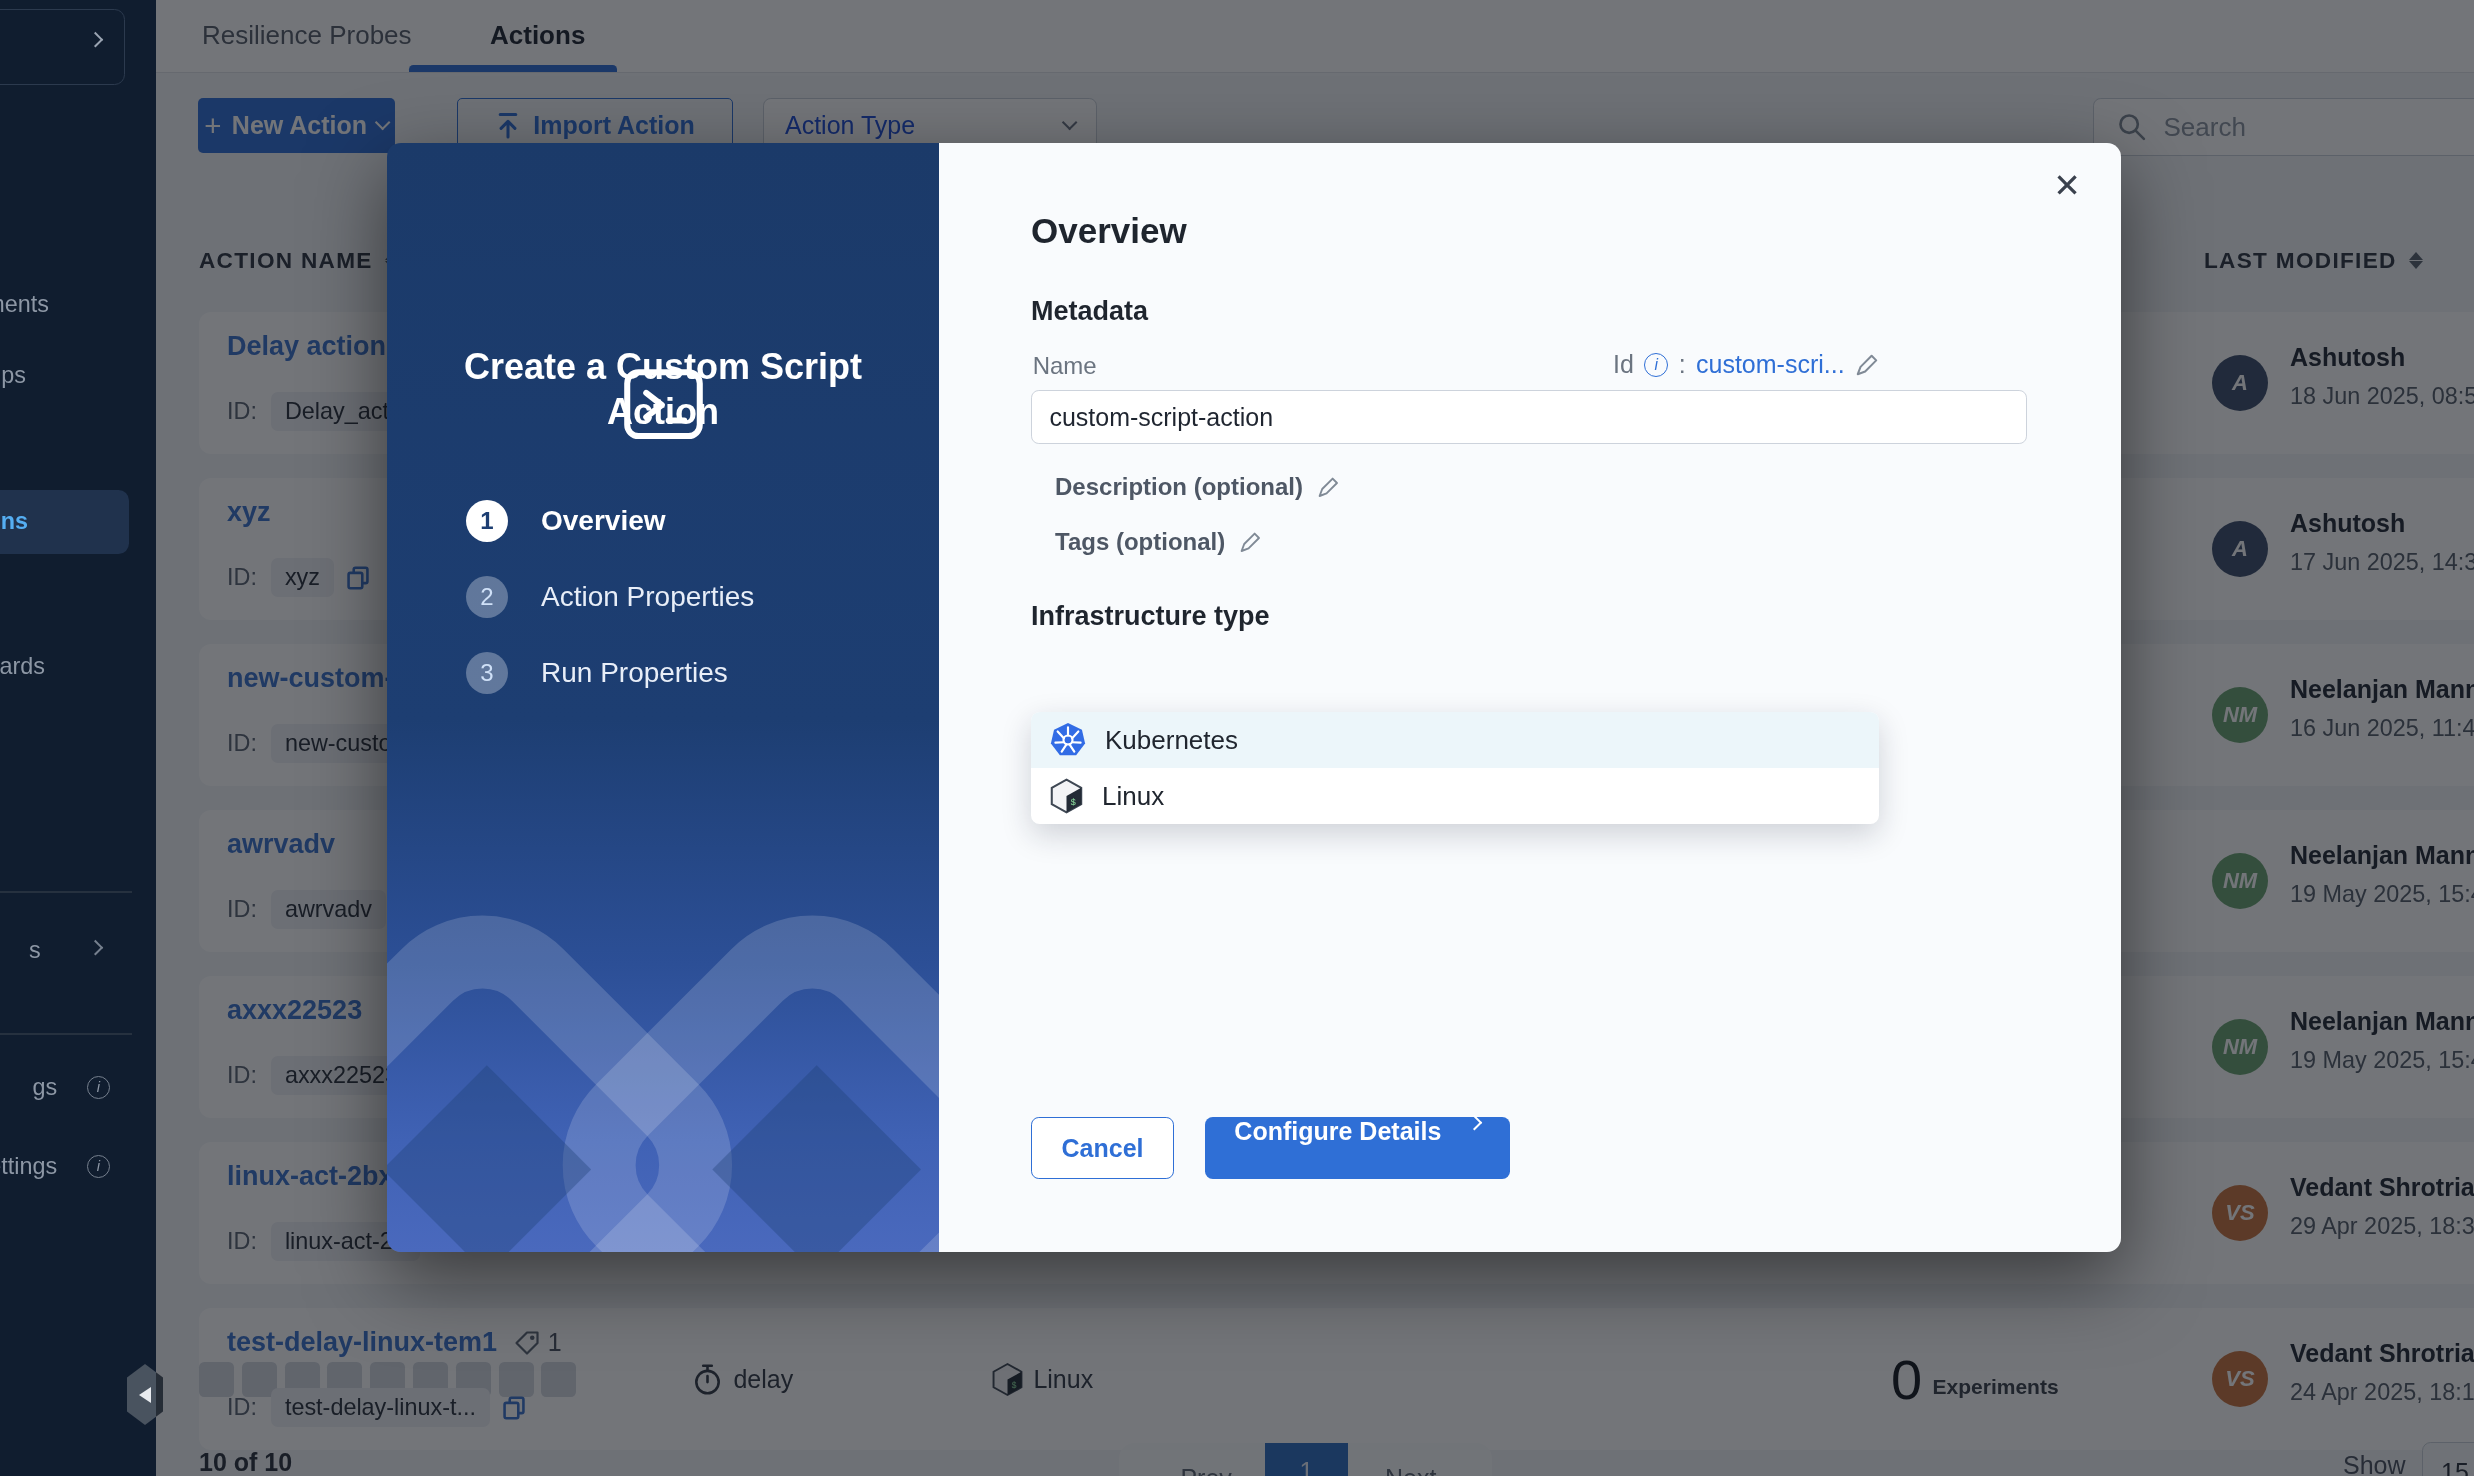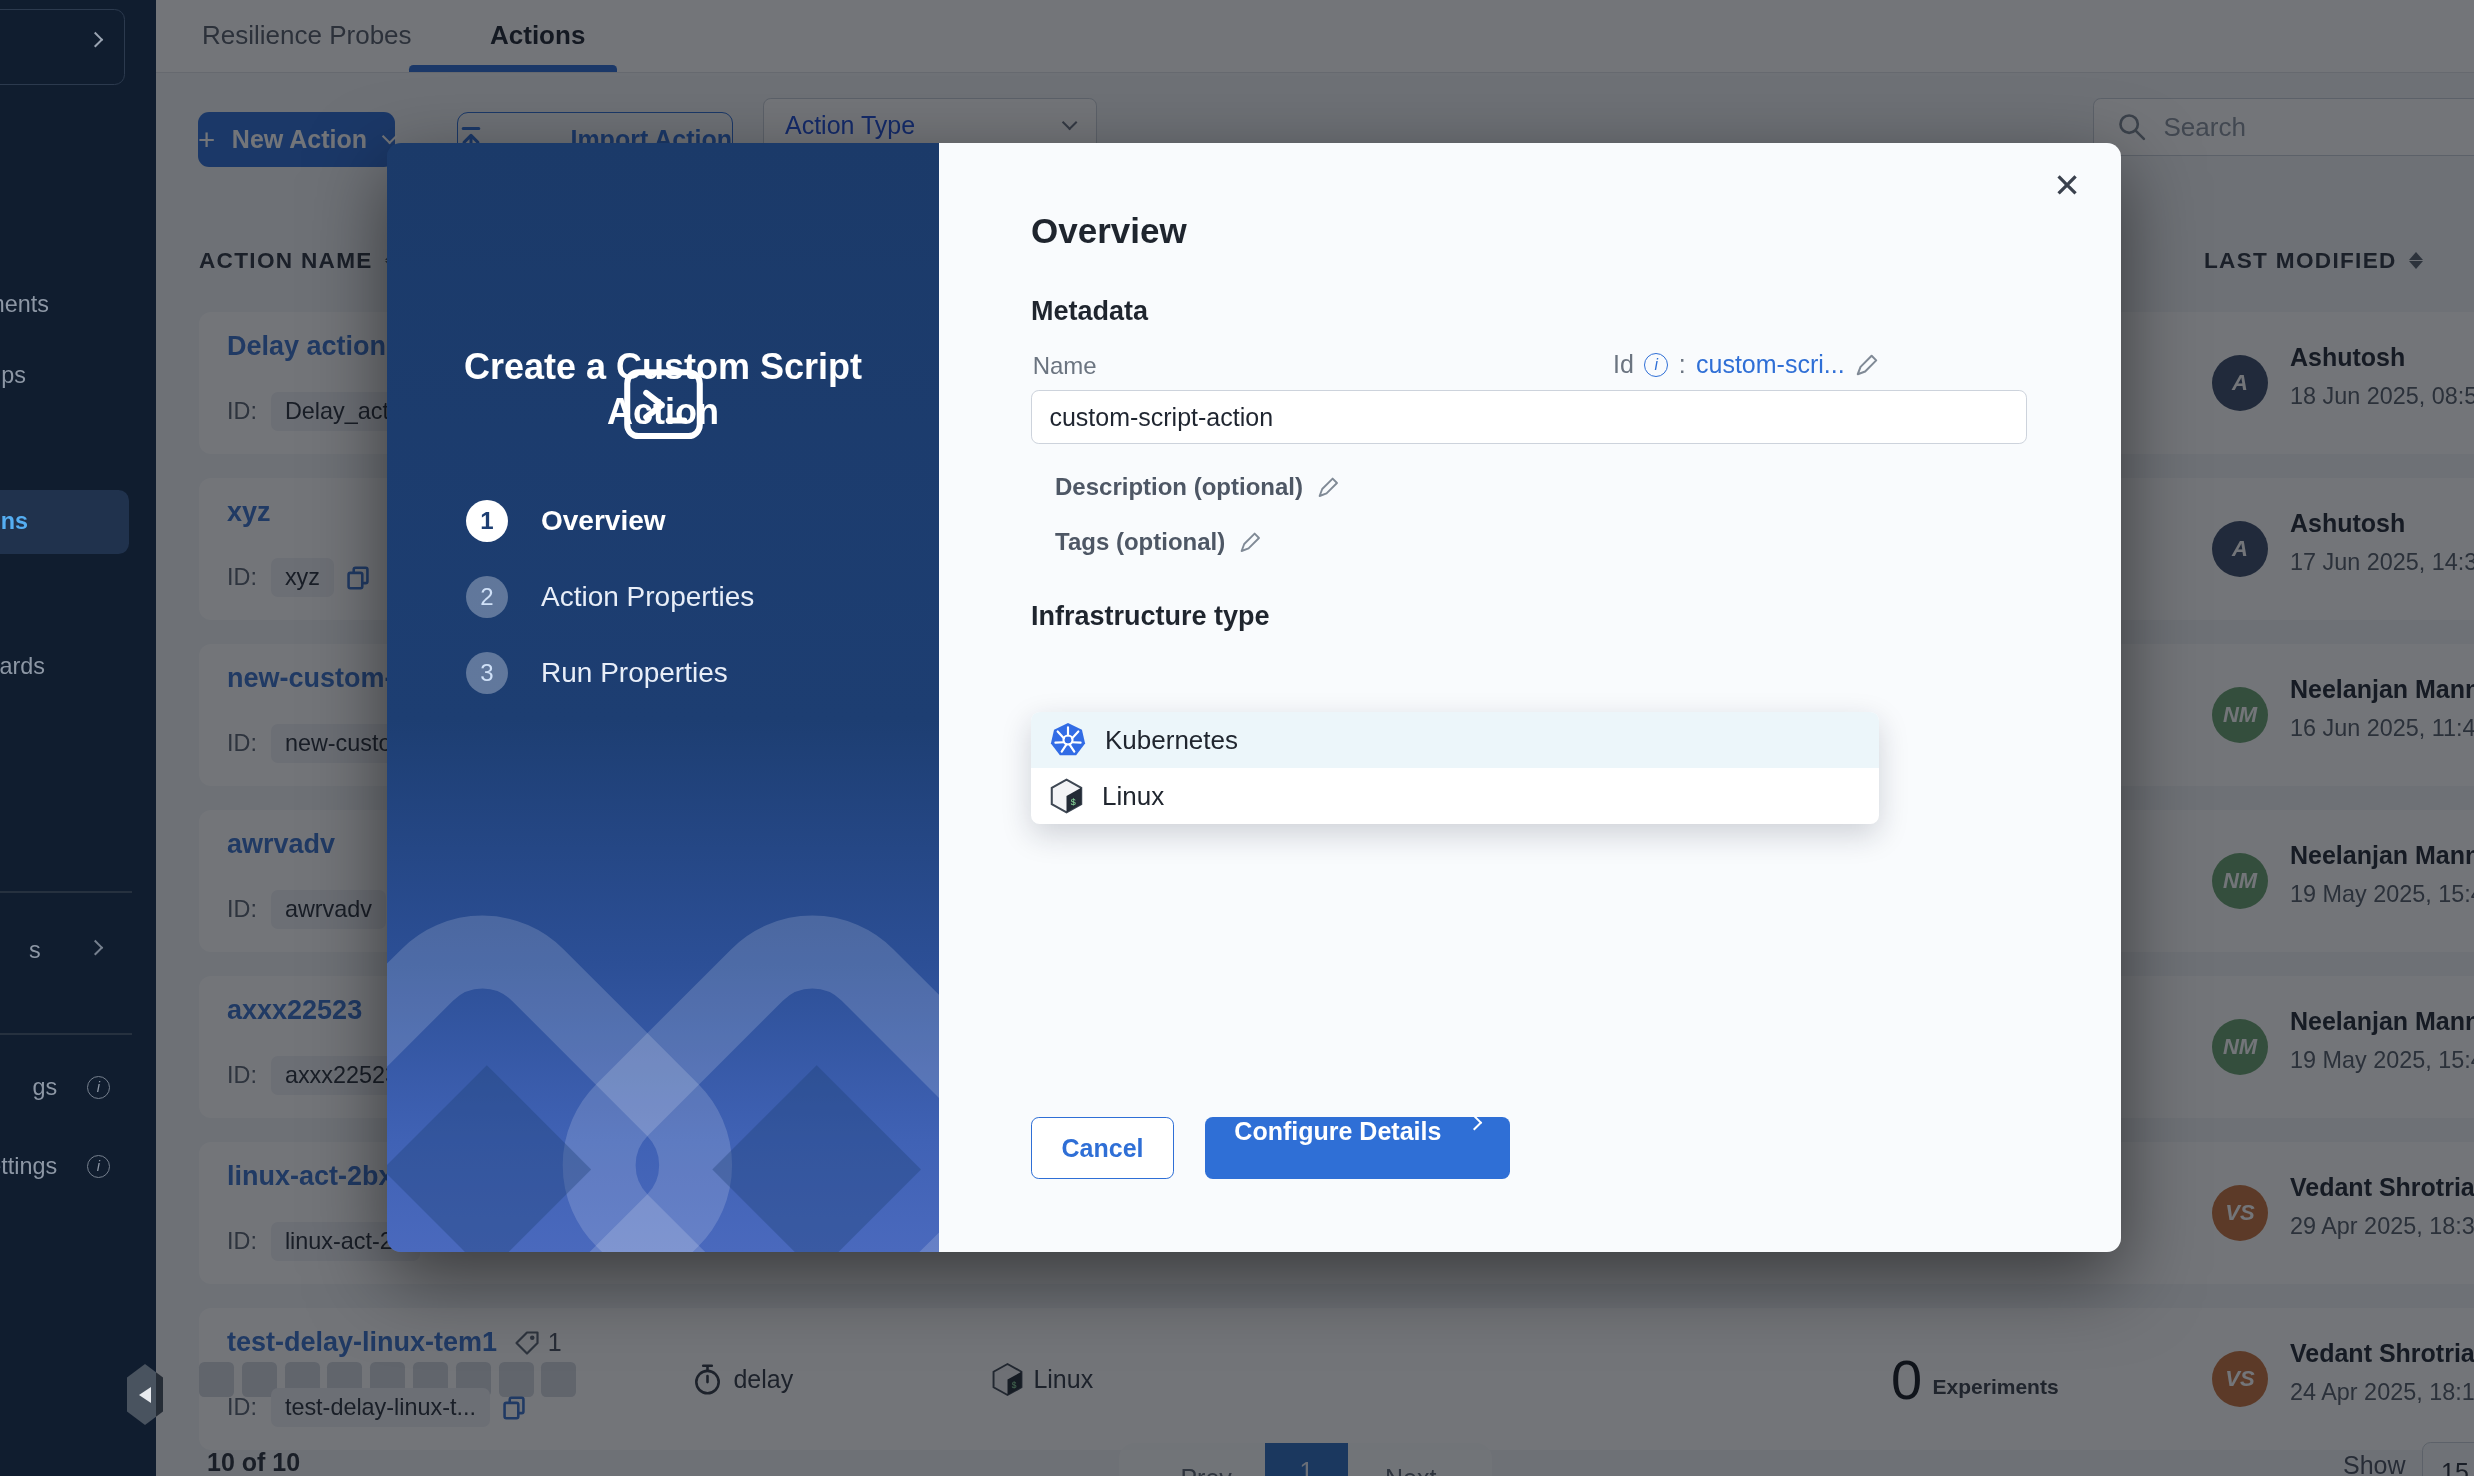--- a/index.html
+++ b/index.html
@@ -31,21 +31,21 @@
   .collapse-badge .tri{width:0;height:0;border:8.7px solid transparent;border-right:12px solid #e8ebef;margin-right:8.7px;}
 
   
   .topbar{position:absolute;left:156px;top:0;right:0;height:73px;background:#ffffff;border-bottom:1.7px solid #dfe3e8;}
   .tab{position:absolute;top:0;height:71px;display:flex;align-items:center;font-size:26px;}
   .tab-probes{left:46px;color:#565e6a;}
   .tab-actions{left:334px;color:#1d2430;font-weight:bold;}
   .tab-underline{position:absolute;left:253px;top:65px;width:208px;height:7px;background:#2f6fd6;border-radius:4.3px 4.3px 0 0;}
 
   .content{position:absolute;left:156px;top:73px;right:0;bottom:0;background:#f2f5f8;}
-  .btn{position:absolute;display:flex;align-items:center;justify-content:space-between;border-radius:11px;font-size:25px;font-weight:bold;margin-top:14px;}
+  .btn{position:absolute;display:flex;align-items:center;justify-content:center;border-radius:5px;font-size:25px;font-weight:bold;}
   .btn-new{left:42px;top:25px;width:197px;height:55px;background:#2f6fd6;color:#fff;gap:10.4px;}
   .plus{font-size:29.5px;font-weight:normal;line-height:0;}
   .chev{display:inline-block;width:11.3px;height:11.3px;border-right:2.6px solid #fff;border-bottom:2.6px solid #fff;transform:rotate(45deg);margin-top:-5.2px;}
   .btn-import{left:301px;top:25px;width:276px;height:55px;border:1.7px solid #2f6fd6;color:#2f6fd6;gap:12px;background:transparent;}
   .select-like{position:absolute;display:flex;align-items:center;background:#fff;border:1.7px solid #c8cfd8;border-radius:7.8px;font-size:25px;color:#1d4ed8;}
   .sel-actiontype{left:607px;top:25px;width:334px;height:55px;padding:0 21px;}
   .sel-actiontype .chev,.search-box .chev{border-color:#6a7380;}
   .sel-actiontype .spacer{flex:1;}
   .search-box{left:1937px;top:25px;width:524px;height:58px;padding:0 22.6px;gap:17.4px;color:#8a93a0;font-size:26px;}
 
@@ -73,21 +73,21 @@
   .cell-skel{left:1085px;top:0;height:142px;display:flex;align-items:center;gap:7.8px;}
   .cell-skel b{width:35px;height:35px;border-radius:5.2px;background:#d4d9e1;}
   .cell-exp{left:1692px;}
   .exp-num{font-size:56px;color:#14181f;}
   .exp-label{font-size:21px;font-weight:bold;color:#39404b;margin-top:15.6px;}
   .avatar{position:absolute;left:2013px;top:43px;width:56px;height:56px;border-radius:50%;
           display:flex;align-items:center;justify-content:center;color:#fff;font-size:22px;font-weight:bold;}
   .user-name{position:absolute;left:2091px;top:31px;font-size:25px;font-weight:bold;color:#222a35;}
   .user-date{position:absolute;left:2091px;top:71px;font-size:23.4px;color:#555e6a;}
 
-  .foot-count{position:absolute;left:51px;top:1375px;font-size:25px;font-weight:bold;color:#2a313c;}
+  .foot-count{position:absolute;left:43px;top:1375px;font-size:25px;font-weight:bold;color:#2a313c;}
   .pager{position:absolute;left:963px;top:1370px;width:373px;height:113px;background:#fbfcfd;border-radius:15.6px;}
   .pager .prev{position:absolute;left:29.5px;top:21px;font-size:25px;color:#5b6573;}
   .pager .page1{position:absolute;left:146px;top:0;width:83px;height:56px;background:#2e6fc2;color:#e6eefb;
                 display:flex;align-items:center;justify-content:center;font-size:25px;}
   .pager .next{position:absolute;left:266px;top:21px;font-size:25px;color:#5b6573;}
   .show-label{position:absolute;left:2187px;top:1378px;font-size:25px;color:#4a5260;}
   .show-box{position:absolute;left:2266px;top:1369px;width:66px;height:61px;background:#f6f8fa;border:1.7px solid #c8cfd8;
             border-radius:8.7px;display:flex;align-items:center;justify-content:center;font-size:25px;color:#2a313c;}
 
   .overlay{position:absolute;left:156px;top:0;right:0;bottom:0;background:rgba(13,17,24,0.58);z-index:10;}

